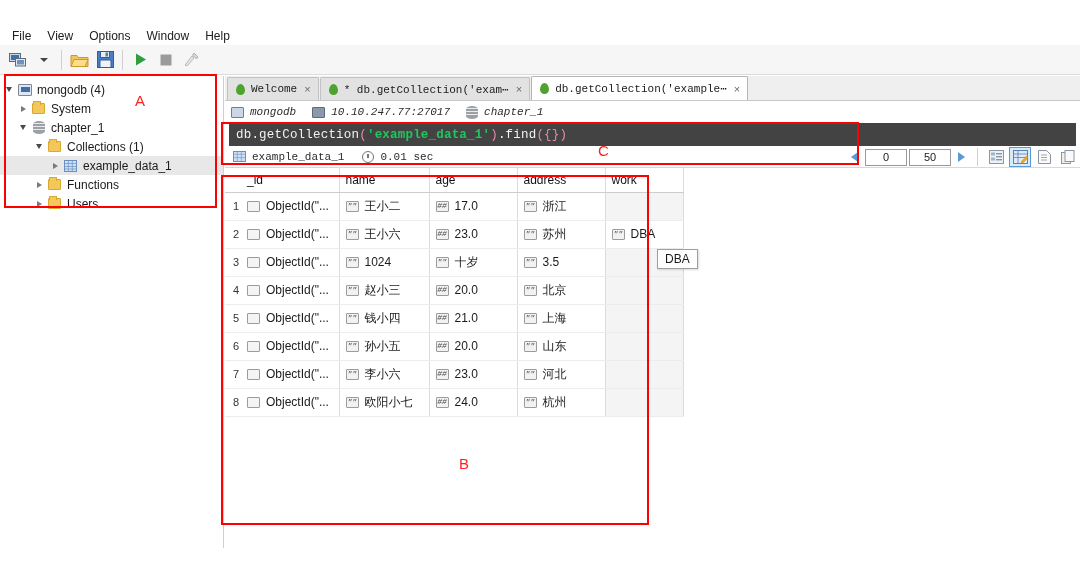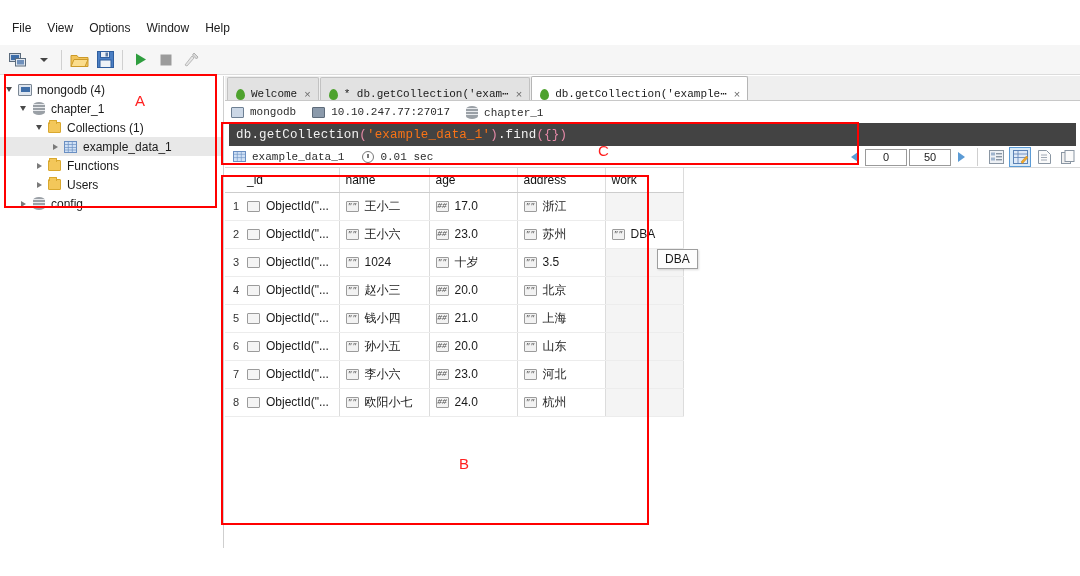--- a/index.html
+++ b/index.html
@@ -41,21 +41,21 @@
   }
   .win-btn {
     width: 45px; height: 26px;
     display: flex; align-items: center; justify-content: center;
     color: #3a3a3a;
   }
   .win-btn svg { display: block; }
 
   
   .menubar {
-    position: absolute; left: 0; top: 18px; width: 1080px; height: 19px;
+    position: absolute; left: 0; top: 26px; width: 1080px; height: 19px;
     display: flex; align-items: center; padding-left: 4px;
     background: #ffffff;
   }
   .menu-item {
     padding: 2px 8px; font-size: 12px; color: #202020;
   }
 
   
   .toolbar {
     position: absolute; left: 0; top: 45px; width: 1080px; height: 30px;
@@ -139,21 +139,21 @@
     width: 855px; height: 500px; background: #ffffff;
   }
 
   
   .tabstrip {
     position: relative; height: 25px;
     background: #efefef; border-bottom: 1px solid #c8c8c8;
     display: flex; align-items: flex-end; padding-left: 2px;
   }
   .tab {
-    height: 23px; display: flex; align-items: flex-end;
+    height: 23px; display: flex; align-items: center;
     padding: 0 7px 0 8px; margin-right: 1px;
     font-family: "Liberation Mono", monospace;
     font-size: 11px; color: #1a1a1a;
     background: #e2e2e2; border: 1px solid #c2c2c2; border-bottom: none;
     border-radius: 2px 2px 0 0;
     white-space: nowrap;
   }
   .tab.active { background: #ffffff; height: 24px; border-color: #b5b5b5; }
   .tab-dot {
     width: 9px; height: 11px; margin-right: 6px; flex: 0 0 9px;
@@ -163,41 +163,41 @@
     margin-left: 7px; color: #6a6a6a; font-size: 11px;
     font-family: "Liberation Sans", sans-serif;
   }
 
   
   .connbar {
     height: 22px; display: flex; align-items: center;
     padding-left: 6px; background: #ffffff;
     font-family: "Liberation Mono", monospace; font-size: 11px; color: #2b2b2b;
   }
-  .conn-item { display: flex; align-items: flex-end; margin-right: 16px; }
+  .conn-item { display: flex; align-items: center; margin-right: 16px; font-style: italic; }
   .conn-item .ci { margin-right: 6px; display: flex; align-items: center; }
   .ico-conn {
     width: 13px; height: 11px; background: #cbd7e6;
     border: 1px solid #6d7f93; border-radius: 1px;
   }
   .ico-monitor {
     width: 13px; height: 11px; background: #8b9aab;
     border: 1px solid #5e6b7a; border-radius: 1px;
   }
 
   
   .query-wrap { padding: 0 4px; }
   .query-editor {
     background: #434343; height: 23px;
     display: flex; align-items: center; padding-left: 7px;
     font-family: "Liberation Mono", monospace;
     font-size: 12.5px; color: #f2f2f2; letter-spacing: .2px;
     white-space: nowrap;
   }
-  .q-str { color: #f97316; }
+  .q-str { color: #22c55e; font-weight: bold; }
   .q-punct { color: #e58aa8; }
   .q-plain { color: #f2f2f2; }
 
   
   .resultbar {
     height: 22px; display: flex; align-items: center;
     padding-left: 8px; background: #ffffff;
     font-family: "Liberation Mono", monospace; font-size: 11px; color: #2b2b2b;
     border-bottom: 1px solid #d8d8d8;
     position: relative;
@@ -379,20 +379,29 @@
       <span class="twisty">
           <i class="tw-down"></i>
         </span>
       <span class="t-icon">
           <i class="ico-server"></i>
         </span>
       <span class="t-label">mongodb (4)</span>
     </div>
     <div class="tree-row" style="padding-left:16px">
       <span class="twisty">
+          <i class="tw-right"></i>
+        </span>
+      <span class="t-icon">
+          <i class="ico-folder"></i>
+        </span>
+      <span class="t-label">System</span>
+    </div>
+    <div class="tree-row" style="padding-left:16px">
+      <span class="twisty">
           <i class="tw-down"></i>
         </span>
       <span class="t-icon">
           <i class="ico-db"></i>
         </span>
       <span class="t-label">chapter_1</span>
     </div>
     <div class="tree-row" style="padding-left:32px">
       <span class="twisty">
           <i class="tw-down"></i>
@@ -428,29 +437,20 @@
       <span class="t-label">Functions</span>
     </div>
     <div class="tree-row" style="padding-left:32px">
       <span class="twisty">
           <i class="tw-right"></i>
         </span>
       <span class="t-icon">
           <i class="ico-folder"></i>
         </span>
       <span class="t-label">Users</span>
-    </div>
-    <div class="tree-row" style="padding-left:16px">
-      <span class="twisty">
-          <i class="tw-right"></i>
-        </span>
-      <span class="t-icon">
-          <i class="ico-db"></i>
-        </span>
-      <span class="t-label">config</span>
     </div>
   </div>
 
   <div class="bottom-strip"></div>
 
   <div class="main">
 
     <div class="tabstrip">
       <div class="tab">
         <span class="tab-dot"></span>

